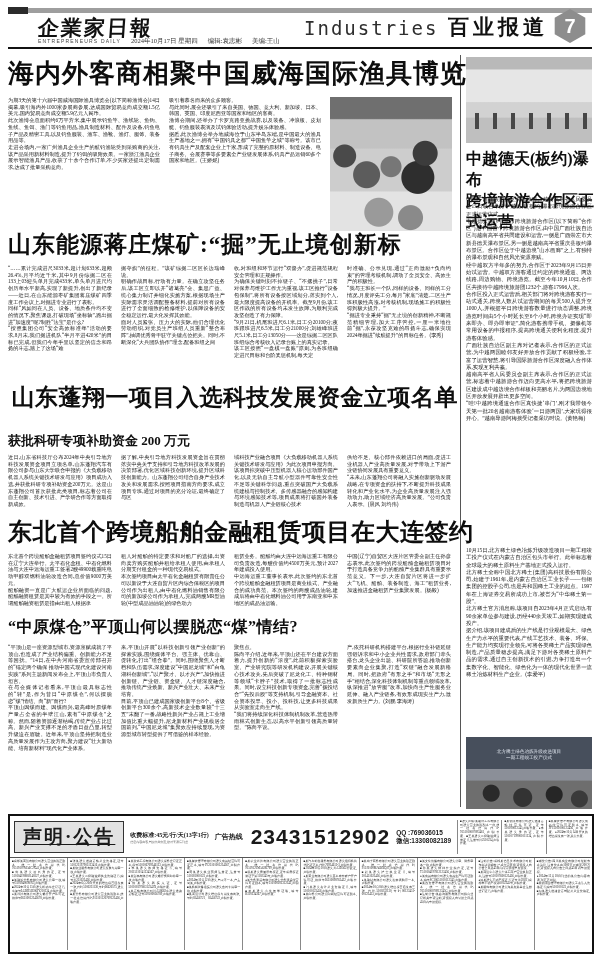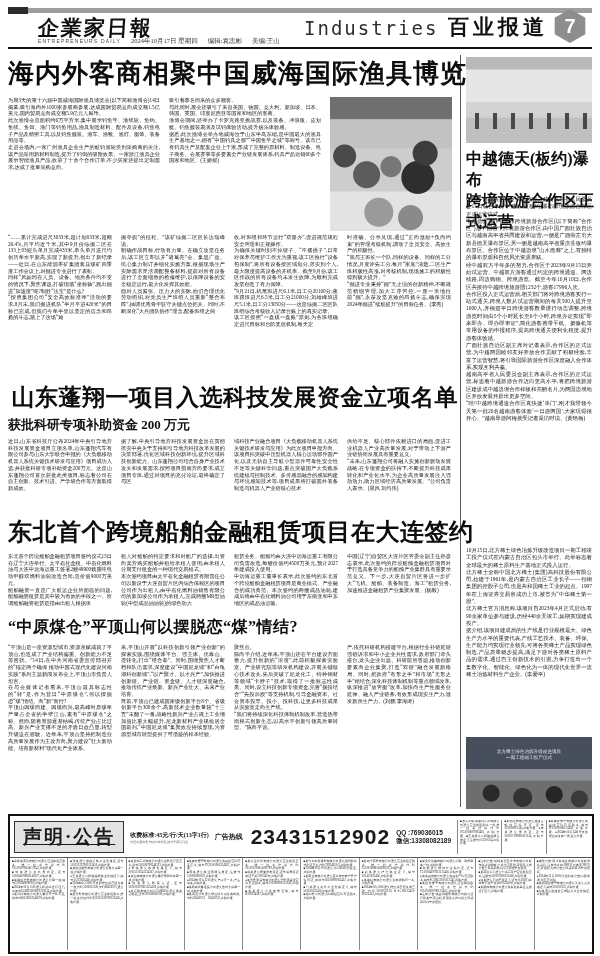--- a/index.html
+++ b/index.html
@@ -21,21 +21,21 @@
   .badge span{color:#fff;font-size:20px;font-weight:bold;font-family:"Liberation Sans",sans-serif;}
   .hdr-rule{left:8px;top:47px;width:584px;height:2px;background:#111;}
   .v-divider{left:460px;top:55px;width:1px;height:752px;background:#555;}
   
   .headline{font-weight:bold;color:#0d0d0d;white-space:nowrap;}
   .h1{font-size:26px;letter-spacing:1px;}
   .h2{font-size:23px;letter-spacing:1px;}
   .h3{font-size:23px;letter-spacing:0.5px;text-align:right;}
   .h4{font-size:24px;letter-spacing:0.5px;}
   .h5{font-size:16px;letter-spacing:0.5px;}
-  .subhead{font-size:13px;font-weight:bold;color:#111;margin-top:3px;}
+  .subhead{font-size:13px;font-weight:bold;color:#111;margin-top:19px;}
   .cols{display:flex;gap:9px;}
   .col{font-size:5.2px;line-height:6.7px;text-align:justify;white-space:pre-line;
        color:#191919;overflow:hidden;}
   .w152{width:152px;} .w104{width:104px;}
   
   .photo{overflow:hidden;}
   .expo-photo{width:122px;height:134px;
     background:
       radial-gradient(circle at 78% 42%, #3c3c3c 0 12px, transparent 13px),
       radial-gradient(circle at 72% 60%, #2e2e2e 0 16px, transparent 17px),
@@ -107,20 +107,21 @@
 走进会场内,一家广州渔具企业生产的航钓渔轮受到采购商的关注,该产品采用新材料制造,提升了钓饵的吸附效果。一家浙江渔具企业展示智能渔具产品,收获了十余个合作订单,不少买家还提出定制需求,达成了批量采购意向。</div>
       <div class="col w152" style="height:136px;">吸引着慕名而来的众多顾客。
 与此同时,展会还吸引了来自美国、德国、意大利、新加坡、日本、韩国、英国、印度尼西亚等国家和地区的客商。
 渔博会期间,还举办了卡罗克路亚挑战赛,以及装备、冲浪板、皮划艇、钓鱼服装表演及试钓体验活动,提升娱乐体验感。
 据悉,此次渔博会举办地威海位于山东半岛东端,是中国最大的渔具生产基地之一,拥有“中国钓具之都”“中国鱼竿之城”等称号。该市已有钓具生产及配套企业上千家,形成了完整的原材料、制造设备、电子商务、会展赛事等多要素全产业链发展体系,钓具产品远销60多个国家和地区。(王娇妮)</div>
       <div class="photo expo-photo"></div>
     </div>
   </div>
 
   <div class="abs" style="left:8px;top:229px;width:450px;">
+    <div class="headline h2">山东能源蒋庄煤矿:“掘”无止境创新标</div>
     <div class="cols" style="margin-top:5px;">
       <div class="col w104" style="height:112px;">“……累计完成进尺3033米,超计划633米,超额26.4%,月平均近千米,其中9月份综掘二区在133上03迎头单月完成433米,单头单月进尺均创历年水平新高,实现了新提升,创出了新纪录——近日,在山东能源枣矿集团蒋庄煤矿四季度工作会议上,对掘进专业进行了表彰。
 同样“风如同在人员、设备、地质条件均不变的情况下,聚焦课题,打破现场“坐标轴”,跑出掘进“加速度”呢?制胜“法宝”是什么?
 “按照集团公司“安全高效标准年”活动的要求,8月末,我们掘进机队“半月平进420米”的目标已完成,但我们今年手里以坚定的信念和昂扬的斗志,踏上了这场“难</div>
       <div class="col w104" style="height:112px;">掘夺旗”的征程。”该矿综掘二区区长边瑞峰说。
 明确作战目标,行动有力量。在确立攻坚任务后,该工区立即以开“诸葛亮”会、集思广益、统心集力制订并细化实施方案,根据现场生产实际需求灵活调配整备材料,提前对所有设备进行了全面细致的检修维护,以保障设备的安全稳定运行,最大化发挥其效能。
 面对人员紧张、压力大的实际,他们合理优化劳动组织,对党员生产班组人员重新“整合布阵”,抽调优秀骨干驻守关键点位把关。同时,不断深化“大兵团队协作”理念,配备班组之间</div>
       <div class="col w104" style="height:112px;">收,对班组和环节运行“双督办”,促进规范规程安全管理和正规操作。
 为确保关键时刻不掉链子、“不撂挑子”,日常对保养与维护工作尤为重视,该工区推行“设备包保制”,将所有设备按区域划分,落实到个人,最大限度提高设备的开机率。截至9月份,该工区作战的所有设备均未发生故障,为顺利完成攻坚创造了有力保障。
 “9月21日,机尾班进尺6.1米,日工分20100分;夜班跟班进尺6.5米,日工分21000分;刘雄峰班进尺5.1米,日工分13050分——这是综掘二区区队班组综合考核收入记录台账上的真实记录。

